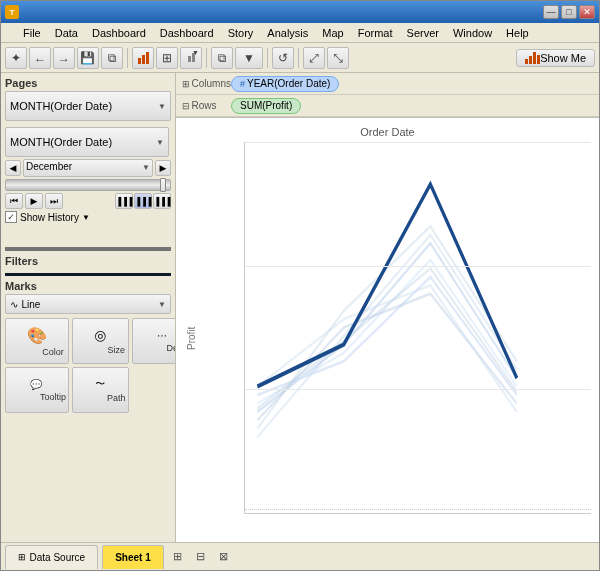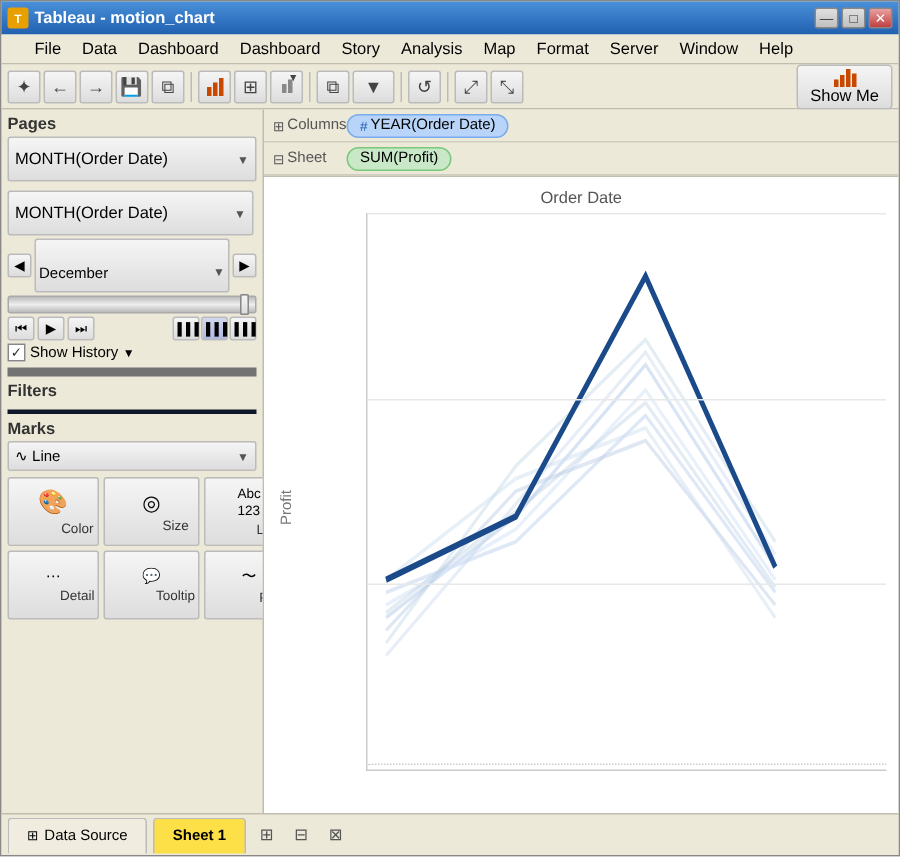--- a/index.html
+++ b/index.html
@@ -15,21 +15,21 @@
     .titlebar-btn { width: 16px; height: 14px; background: linear-gradient(to bottom, #e0e0e0, #c0c0c0); border: 1px solid #888; border-radius: 2px; display: flex; align-items: center; justify-content: center; font-size: 9px; cursor: pointer; color: #333; }
 
     
     .menubar { background: #ece9d8; height: 20px; display: flex; align-items: center; padding: 0 16px; border-bottom: 1px solid #c0bdb0; gap: 2px; }
     .menu-item { padding: 1px 6px; font-size: 11px; cursor: pointer; color: #000; }
 
     
     .toolbar { background: #ece9d8; height: 30px; display: flex; align-items: center; padding: 0 4px; border-bottom: 1px solid #c0bdb0; gap: 2px; }
     .tb-btn { width: 22px; height: 22px; background: linear-gradient(to bottom, #f5f5f5, #ddd); border: 1px solid #bbb; border-radius: 2px; display: flex; align-items: center; justify-content: center; cursor: pointer; font-size: 12px; color: #444; }
     .tb-separator { width: 1px; height: 20px; background: #bbb; margin: 0 2px; }
-    .show-me-btn { background: linear-gradient(to bottom, #f5f5f5, #ddd); border: 1px solid #bbb; border-radius: 3px; padding: 2px 8px; font-size: 11px; cursor: pointer; display: flex; align-items: center; gap: 0; flex-direction: column; }
+    .show-me-btn { background: linear-gradient(to bottom, #f5f5f5, #ddd); border: 1px solid #bbb; border-radius: 3px; padding: 2px 8px; font-size: 11px; cursor: pointer; display: flex; align-items: center; gap: 0; }
     .bar-icon { display: inline-flex; gap: 1px; align-items: flex-end; }
     .bar-icon span { display: block; width: 3px; background: #c84800; }
 
     
     .main-content { display: flex; flex: 1; overflow: hidden; }
 
     
     .left-panel { width: 175px; background: #ece9d8; border-right: 1px solid #c0bdb0; display: flex; flex-direction: column; padding: 4px; gap: 4px; overflow: hidden; flex-shrink: 0; }
 
     
@@ -39,30 +39,30 @@
 
     
     .playback-row { display: flex; align-items: center; justify-content: space-between; margin: 2px 0; }
     .play-controls { display: flex; gap: 2px; align-items: center; }
     .play-btn { width: 18px; height: 16px; background: linear-gradient(to bottom, #f5f5f5, #ddd); border: 1px solid #bbb; border-radius: 2px; display: flex; align-items: center; justify-content: center; cursor: pointer; font-size: 9px; }
     .speed-controls { display: flex; gap: 1px; }
     .speed-btn { width: 18px; height: 16px; background: linear-gradient(to bottom, #f5f5f5, #ddd); border: 1px solid #bbb; border-radius: 2px; display: flex; align-items: center; justify-content: center; cursor: pointer; font-size: 8px; }
 
     .month-row { display: flex; align-items: center; gap: 2px; margin: 2px 0; }
     .nav-arrow { width: 16px; height: 16px; background: linear-gradient(to bottom, #f5f5f5, #ddd); border: 1px solid #bbb; border-radius: 2px; display: flex; align-items: center; justify-content: center; cursor: pointer; font-size: 9px; }
-    .month-select { flex: 1; background: linear-gradient(to bottom, #f5f5f5, #ddd); border: 1px solid #bbb; border-radius: 2px; padding: 17px 2px; font-size: 10px; display: flex; align-items: flex-start; justify-content: space-between; cursor: pointer; height: 18px; }
+    .month-select { flex: 1; background: linear-gradient(to bottom, #f5f5f5, #ddd); border: 1px solid #bbb; border-radius: 2px; padding: 4px 2px; font-size: 10px; display: flex; align-items: flex-end; justify-content: space-between; cursor: pointer; height: 18px; }
 
     .slider-container { height: 12px; background: linear-gradient(to bottom, #bbb, #eee, #bbb); border: 1px solid #aaa; border-radius: 2px; margin: 2px 0; position: relative; }
     .slider-thumb { width: 6px; height: 14px; background: linear-gradient(to bottom, #f5f5f5, #ddd); border: 1px solid #888; position: absolute; top: -2px; right: 4px; border-radius: 1px; }
 
     .show-history { display: flex; align-items: center; gap: 3px; font-size: 10px; cursor: pointer; }
     .checkbox { width: 12px; height: 12px; border: 1px solid #888; background: white; display: flex; align-items: center; justify-content: center; font-size: 9px; color: #333; }
 
     
-    .filters-section { border-top: 6px solid #737373; padding-top: 4px; }
+    .filters-section { border-top: 4px solid #737373; padding-top: 4px; margin-top: 20px; }
 
     
     .marks-section { border-top: 3px solid #0f172a; padding-top: 4px; }
     .marks-grid { display: grid; grid-template-columns: 1fr 1fr 1fr; gap: 3px; margin-top: 4px; }
     .mark-btn { background: linear-gradient(to bottom, #f5f5f5, #ddd); border: 1px solid #bbb; border-radius: 2px; padding: 3px 2px; display: flex; flex-direction: column; align-items: center; justify-content: center; cursor: pointer; font-size: 9px; gap: 2px; height: 46px; }
     .mark-icon { font-size: 16px; }
     .mark-label { font-size: 9px; color: #333; margin-left: 32px; }
 
     
     .right-panel { flex: 1; display: flex; flex-direction: column; background: #f5f5f5; }
@@ -94,21 +94,20 @@
     .line-type-select { background: linear-gradient(to bottom, #f5f5f5, #ddd); border: 1px solid #bbb; border-radius: 2px; padding: 1px 4px; font-size: 10px; display: flex; align-items: center; justify-content: space-between; cursor: pointer; height: 20px; width: 100%; margin-bottom: 3px; }
   </style>
 </head>
 <body>
 
 <div class="window">
 
   <div class="titlebar">
     <div class="titlebar-title">
       <div class="titlebar-icon">T</div>
-      <span>Tableau - motion_chart</span>
     </div>
     <div class="titlebar-controls">
       <div class="titlebar-btn">—</div>
       <div class="titlebar-btn">□</div>
       <div class="titlebar-btn" style="background:linear-gradient(to bottom,#e8a0a0,#c04040);color:white;">✕</div>
     </div>
   </div>
 
   <div class="menubar">
     <span class="menu-item">File</span>
@@ -234,24 +233,20 @@
         <div class="marks-grid">
           <div class="mark-btn">
             <span class="mark-icon">🎨</span>
             <span class="mark-label">Color</span>
           </div>
           <div class="mark-btn">
             <span class="mark-icon" style="font-size:14px;">◎</span>
             <span class="mark-label">Size</span>
           </div>
           <div class="mark-btn">
-            <span class="mark-icon" style="font-size:9px;line-height:1.2;">Abc<br>123</span>
-            <span class="mark-label">Label</span>
-          </div>
-          <div class="mark-btn">
             <span class="mark-icon" style="font-size:10px;">⋯</span>
             <span class="mark-label">Detail</span>
           </div>
           <div class="mark-btn">
             <span class="mark-icon" style="font-size:10px;">💬</span>
             <span class="mark-label">Tooltip</span>
           </div>
           <div class="mark-btn">
             <span class="mark-icon" style="font-size:10px;">〜</span>
             <span class="mark-label">Path</span>
@@ -270,21 +265,21 @@
             <span>Columns</span>
           </div>
           <div class="shelf-pill">
             <span class="shelf-pill-icon">#</span>
             <span>YEAR(Order Date)</span>
           </div>
         </div>
         <div class="shelf-row">
           <div class="shelf-label">
             <span style="font-size:9px;">⊟</span>
-            <span>Sheet</span>
+            <span>Rows</span>
           </div>
           <div class="shelf-pill shelf-pill-green">
             <span>SUM(Profit)</span>
           </div>
         </div>
       </div>
 
       <div class="chart-area">
         <div class="chart-title">Order Date</div>
         <div class="chart-inner">

